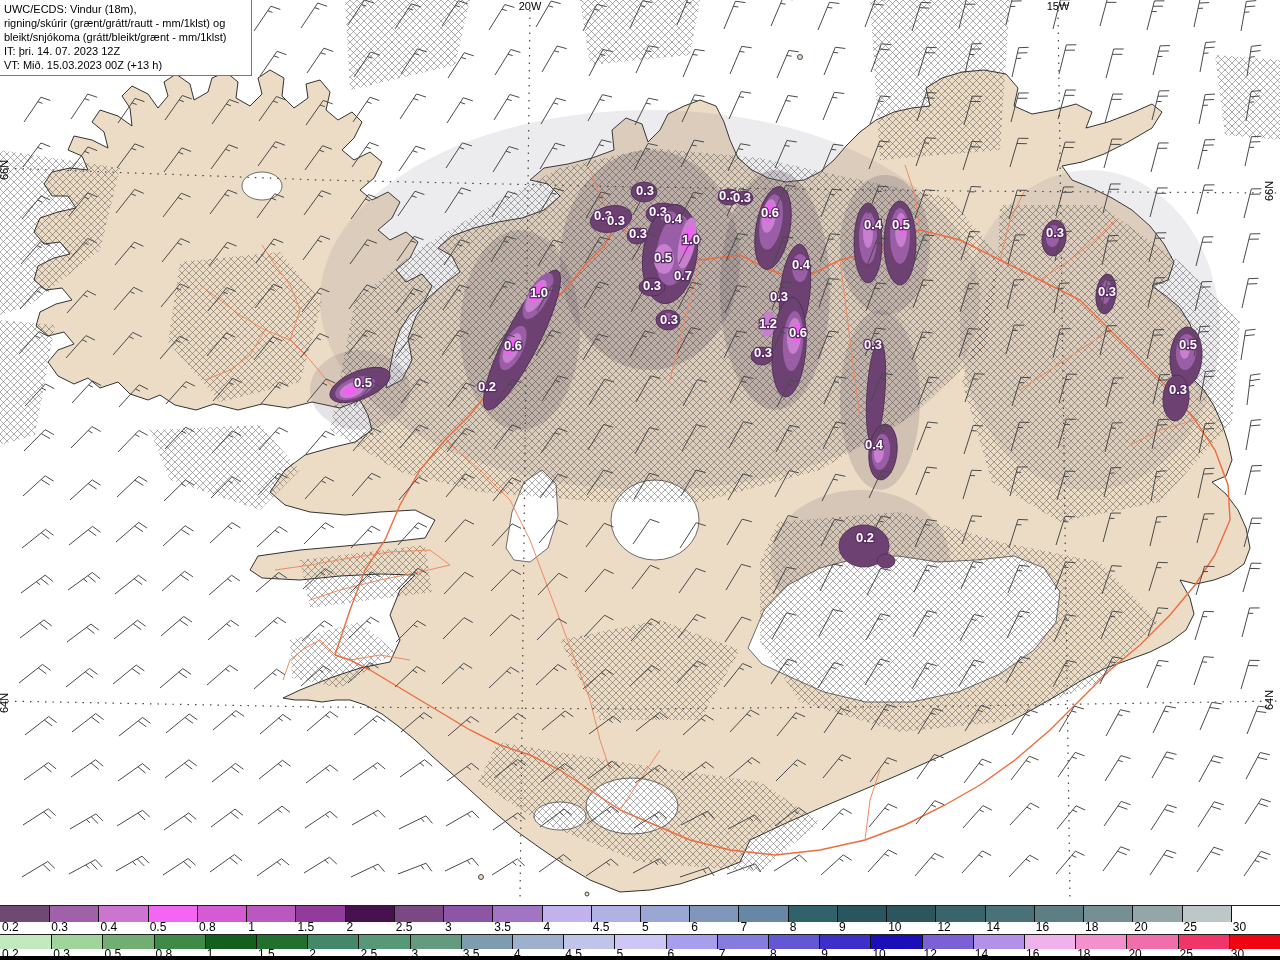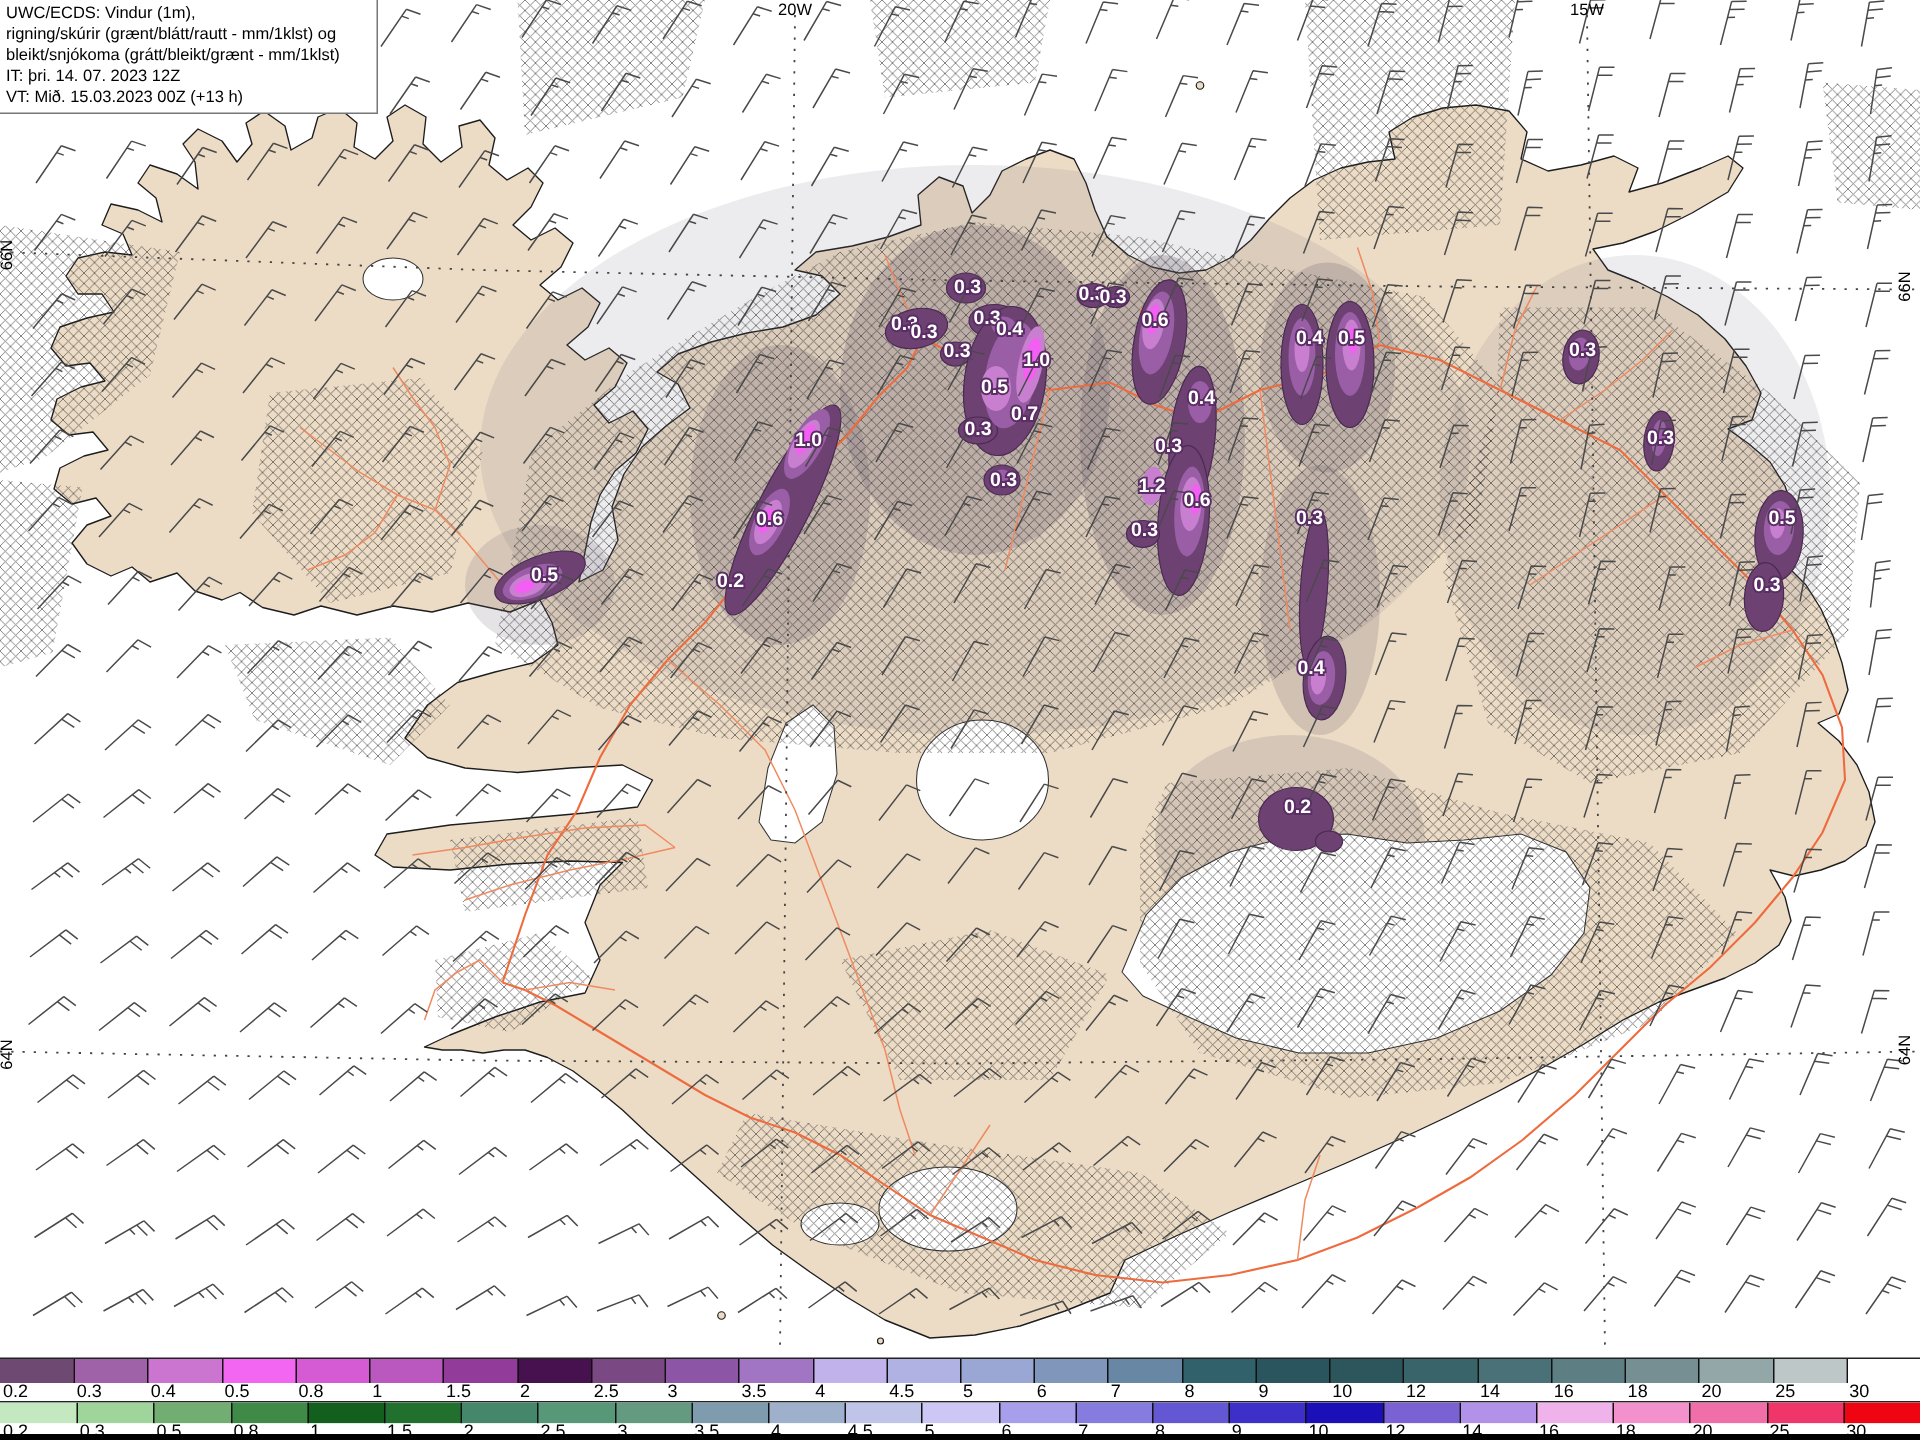--- a/index.html
+++ b/index.html
@@ -712,22 +712,22 @@
           <text x="530" y="10" text-anchor="middle" font-size="11" fill="#000" font-family="&quot;Liberation Sans&quot;, sans-serif">20W</text>
           <text x="1058" y="10" text-anchor="middle" font-size="11" fill="#000" font-family="&quot;Liberation Sans&quot;, sans-serif">15W</text>
           <text x="8" y="170" text-anchor="middle" font-size="11" fill="#000" transform="rotate(-90 8 170)" font-family="&quot;Liberation Sans&quot;, sans-serif">66N</text>
           <text x="8" y="703" text-anchor="middle" font-size="11" fill="#000" transform="rotate(-90 8 703)" font-family="&quot;Liberation Sans&quot;, sans-serif">64N</text>
           <text x="1273" y="191" text-anchor="middle" font-size="11" fill="#000" transform="rotate(-90 1273 191)" font-family="&quot;Liberation Sans&quot;, sans-serif">66N</text>
           <text x="1273" y="700" text-anchor="middle" font-size="11" fill="#000" transform="rotate(-90 1273 700)" font-family="&quot;Liberation Sans&quot;, sans-serif">64N</text>
         </g>
     </svg>
 
     <div id="titlebox">
-      <div><b>UWC/ECDS</b><span>: Vindur (1m),</span></div>
-      <div>rigning/skúrir (grænt/blátt/rautt - mm/1klst) og</div>
+      <div><b>UWC/ECDS</b><span>: Vindur (18m),</span></div>
+      <div>rigning/skúrir (grænt/grátt/rautt - mm/1klst) og</div>
       <div>bleikt/snjókoma (grátt/bleikt/grænt - mm/1klst)</div>
       <div>IT: þri. 14. 07. 2023 12Z</div>
       <div><b>VT: Mið. 15.03.2023 00Z</b><span> (+13 h)</span></div>
     </div>
   </div>
 
   <div id="colorbars">
     <div id="bar-sleet" class="bar">
         <div class="seg" style="left: 0px; width: 49.7308px; background: rgb(110, 74, 114);"></div>
         <div class="seg" style="left: 49.2308px; width: 49.7308px; background: rgb(159, 98, 168); border-left: 1px solid rgb(17, 17, 17);"></div>

